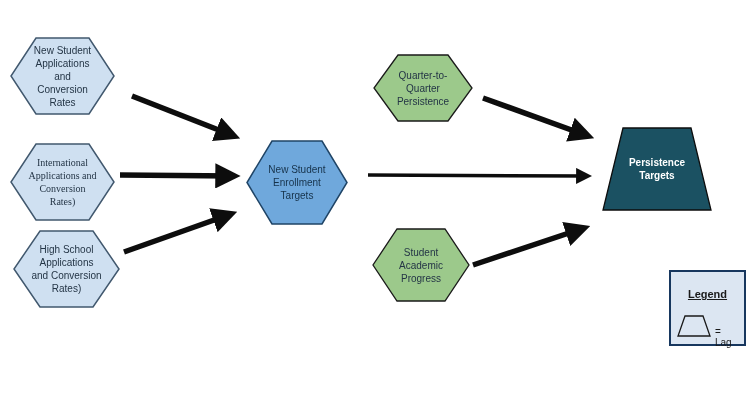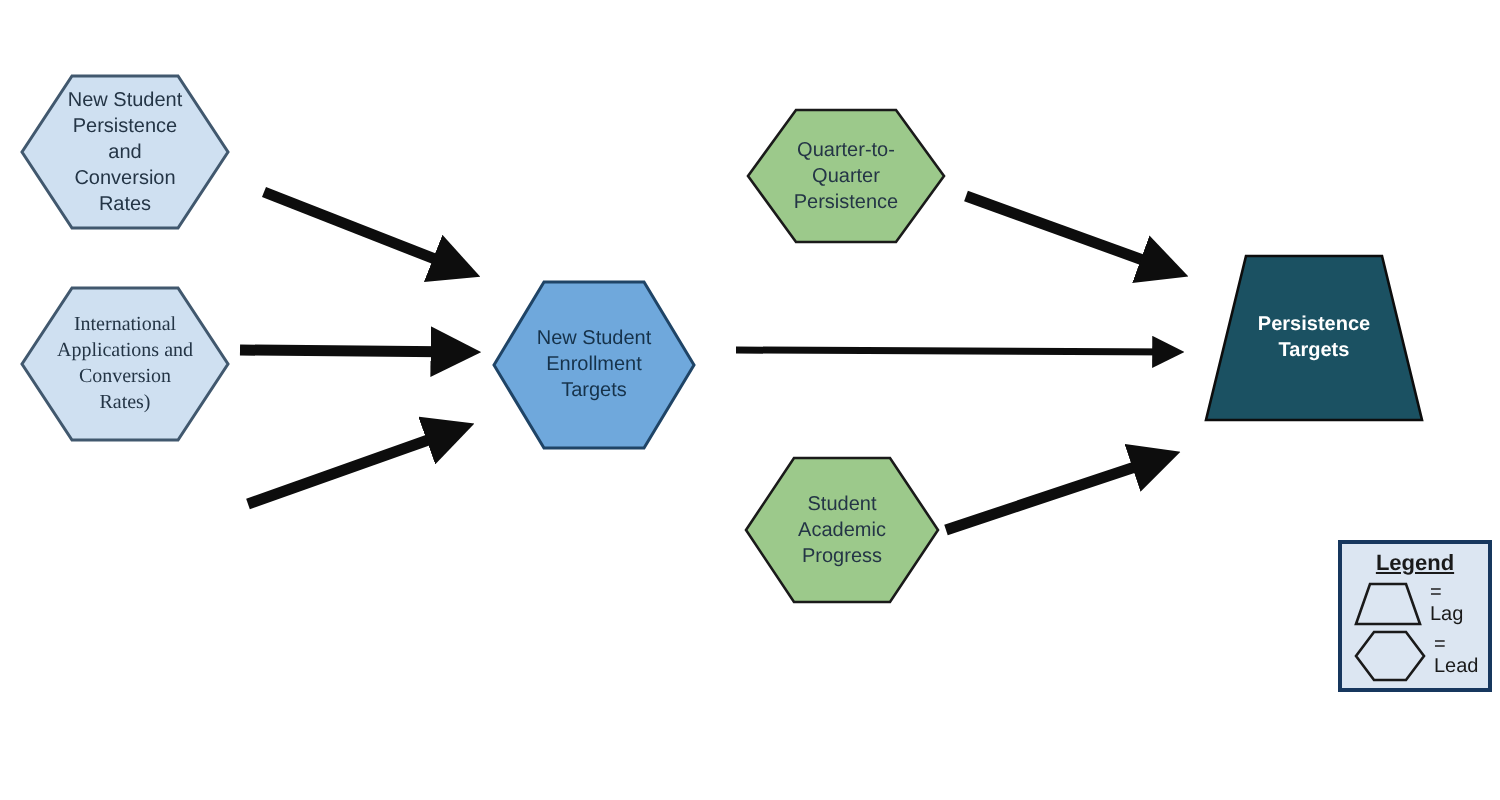--- a/index.html
+++ b/index.html
@@ -14,29 +14,29 @@
     text-align:center;font-size:10px;line-height:1.3;color:#243546;
     padding:0 18px;box-sizing:border-box;font-weight:500;
   }
   .node.mid .label{color:#16324a;}
   .node.trap .label{color:#ffffff;font-weight:bold;padding:0 22px;}
   #arrows{position:absolute;left:0;top:0;pointer-events:none;}
   
   #legend{
     position:absolute;left:669px;top:270px;width:77px;height:76px;
     background:#dce6f2;border:2px solid #17375e;box-sizing:border-box;
-    display:flex;flex-direction:column;align-items:center;padding:4px 4px 2px 4px;
+    display:flex;flex-direction:column;align-items:center;padding:16px 4px 2px 4px;
   }
   #legend .legend-title{
     font-size:11px;font-weight:bold;text-decoration:underline;color:#1a1a1a;
     margin-bottom:3px;
   }
   .legend-row{display:flex;align-items:center;width:100%;margin-bottom:2px;}
   .legend-row svg{flex:0 0 auto;margin-left:2px;}
-  .legend-row .legend-label{font-size:10px;color:#1a1a1a;margin-left:4px;}
+  .legend-row .legend-label{font-size:10px;color:#1a1a1a;margin-left:4px;margin-top:23px;}
 </style>
 </head>
 <body>
 
 <div id="canvas">
 
   <svg id="arrows" width="750" height="400" viewBox="0 0 750 400">
     <defs>
       <marker id="ah" markerWidth="4.6" markerHeight="4.6" refX="3.4" refY="2.3" orient="auto">
         <polygon points="0,0 4.6,2.3 0,4.6" fill="#0d0d0d"></polygon>
@@ -47,30 +47,36 @@
     <line x1="124" y1="252" x2="231" y2="214" stroke="#0d0d0d" stroke-width="5.5" marker-end="url(#ah)"></line>
     <line x1="368" y1="175" x2="588" y2="176" stroke="#0d0d0d" stroke-width="3.5" marker-end="url(#ah)"></line>
     <line x1="483" y1="98" x2="588" y2="136" stroke="#0d0d0d" stroke-width="5.5" marker-end="url(#ah)"></line>
     <line x1="473" y1="265" x2="584" y2="228" stroke="#0d0d0d" stroke-width="5.5" marker-end="url(#ah)"></line>
   </svg>
 
   <div class="node" style="left:10px;top:37px;width:105px;height:78px;">
     <svg width="105" height="78">
       <polygon points="26,1 79,1 104,39 79,77 26,77 1,39" fill="#cfe0f1" stroke="#41586e" stroke-width="1.5"></polygon>
     </svg>
-    <div class="label">New Student Persistence and Conversion Rates</div>
+    <div class="label">New Student Applications and Conversion Rates</div>
   </div>
 
   <div class="node" style="left:10px;top:143px;width:105px;height:78px;font-family:Liberation Serif, serif;">
     <svg width="105" height="78">
       <polygon points="26,1 79,1 104,39 79,77 26,77 1,39" fill="#cfe0f1" stroke="#41586e" stroke-width="1.5"></polygon>
     </svg>
     <div class="label">International Applications and Conversion Rates)</div>
   </div>
 
+  <div class="node" style="left:13px;top:230px;width:107px;height:78px;">
+    <svg width="107" height="78">
+      <polygon points="27,1 80,1 106,39 80,77 27,77 1,39" fill="#cfe0f1" stroke="#41586e" stroke-width="1.5"></polygon>
+    </svg>
+    <div class="label">High School Applications and Conversion Rates)</div>
+  </div>
 
   <div class="node mid" style="left:246px;top:140px;width:102px;height:85px;">
     <svg width="102" height="85">
       <polygon points="26,1 76,1 101,42.5 76,84 26,84 1,42.5" fill="#6fa8dc" stroke="#1f4466" stroke-width="1.5"></polygon>
     </svg>
     <div class="label">New Student Enrollment Targets</div>
   </div>
 
   <div class="node" style="left:372px;top:228px;width:98px;height:74px;">
     <svg width="98" height="74">
@@ -94,21 +100,15 @@
   </div>
 
   <div id="legend">
     <div class="legend-title">Legend</div>
     <div class="legend-row">
       <svg width="34" height="22">
         <polygon points="8,1 26,1 33,21 1,21" fill="#dce6f2" stroke="#1a1a1a" stroke-width="1.3"></polygon>
       </svg>
       <span class="legend-label">= Lag</span>
     </div>
-    <div class="legend-row">
-      <svg width="36" height="26">
-        <polygon points="10,1 26,1 35,13 26,25 10,25 1,13" fill="#dce6f2" stroke="#1a1a1a" stroke-width="1.3"></polygon>
-      </svg>
-      <span class="legend-label">= Lead</span>
-    </div>
   </div>
 
 </div>
 
 </body></html>

